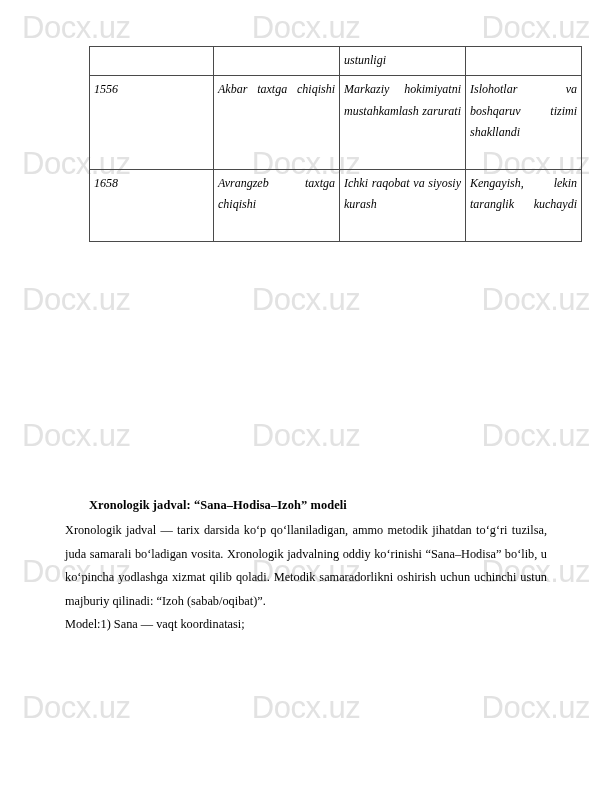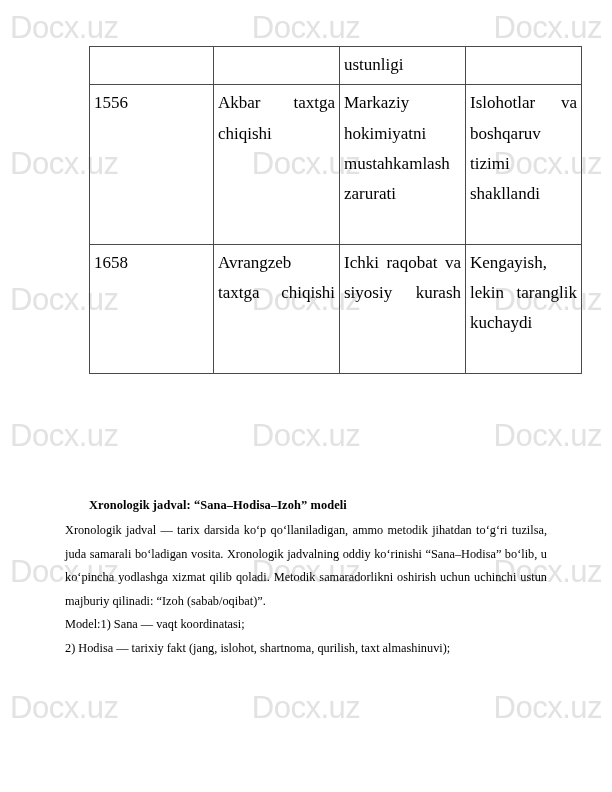--- a/index.html
+++ b/index.html
@@ -23,21 +23,21 @@
     inset: 0;
     pointer-events: none;
     z-index: 0;
   }
   .wm-row {
     position: absolute;
     left: 0;
     width: 612px;
     display: flex;
     justify-content: space-between;
-    padding: 0 10px;
+    padding: 0 22px;
     box-sizing: border-box;
   }
   .wm {
     font-family: "Liberation Sans", "DejaVu Sans", sans-serif;
     font-size: 31px;
     letter-spacing: -0.5px;
     color: #e2e2e2;
     white-space: nowrap;
     line-height: 1;
   }
@@ -53,21 +53,22 @@
   .tbl-wrap {
     position: absolute;
     left: 89px;
     top: 46px;
     width: 456px;
   }
   table.chrono {
     border-collapse: collapse;
     width: 456px;
     table-layout: fixed;
-    font-size: 17px;
+    font-size: 12px;
+    font-style: italic;
   }
   table.chrono td {
     border: 0.7px solid #4a4a4a;
     vertical-align: top;
     padding: 3px 4px 4px 4px;
     line-height: 1.78;
     text-align: justify;
     text-justify: inter-word;
     hyphens: none;
     background: transparent;
@@ -225,18 +226,17 @@
 
         </tbody>
       </table>
     </div>
 
     <div class="heading">Xronologik jadval: “Sana–Hodisa–Izoh” modeli</div>
 
     <div class="body-block">
       <p class="para">Xronologik jadval — tarix darsida ko‘p qo‘llaniladigan, ammo metodik jihatdan to‘g‘ri tuzilsa, juda samarali bo‘ladigan vosita. Xronologik jadvalning oddiy ko‘rinishi “Sana–Hodisa” bo‘lib, u ko‘pincha yodlashga xizmat qilib qoladi. Metodik samaradorlikni oshirish uchun uchinchi ustun majburiy qilinadi: “Izoh (sabab/oqibat)”.</p>
       <p class="para left">Model:1) Sana — vaqt koordinatasi;</p>
-      <p class="para left">2) Hodisa — tarixiy fakt (jang, islohot, shartnoma, qurilish, taxt almashinuvi);</p>
     </div>
 
 
   </div>
 </div>
 
 </body></html>

